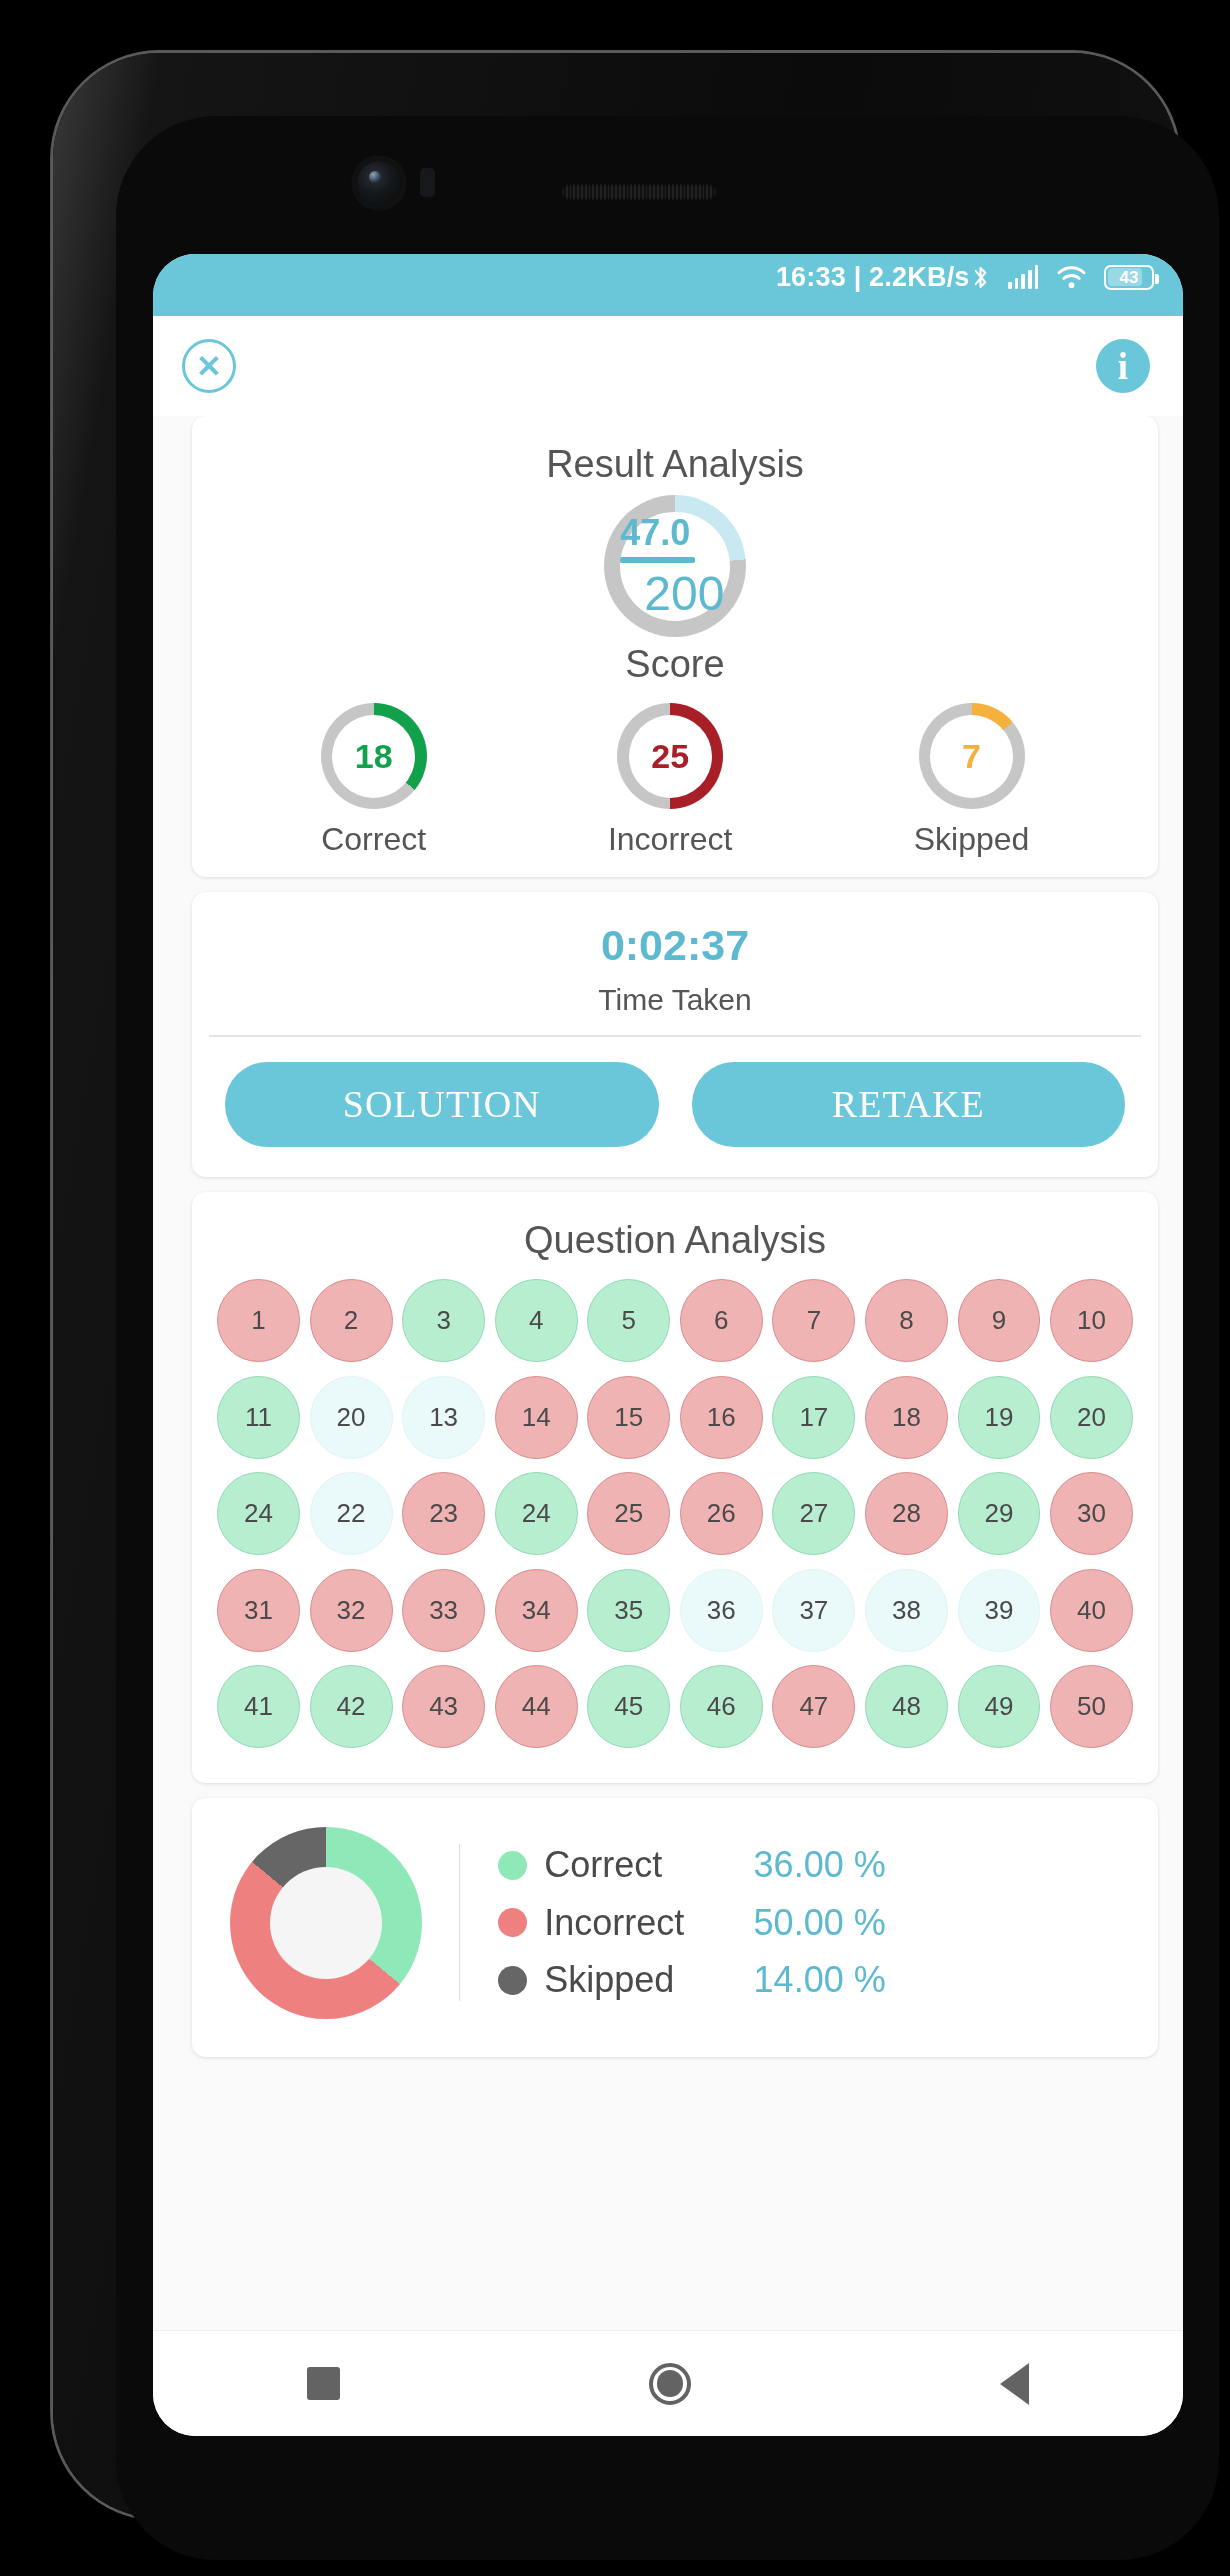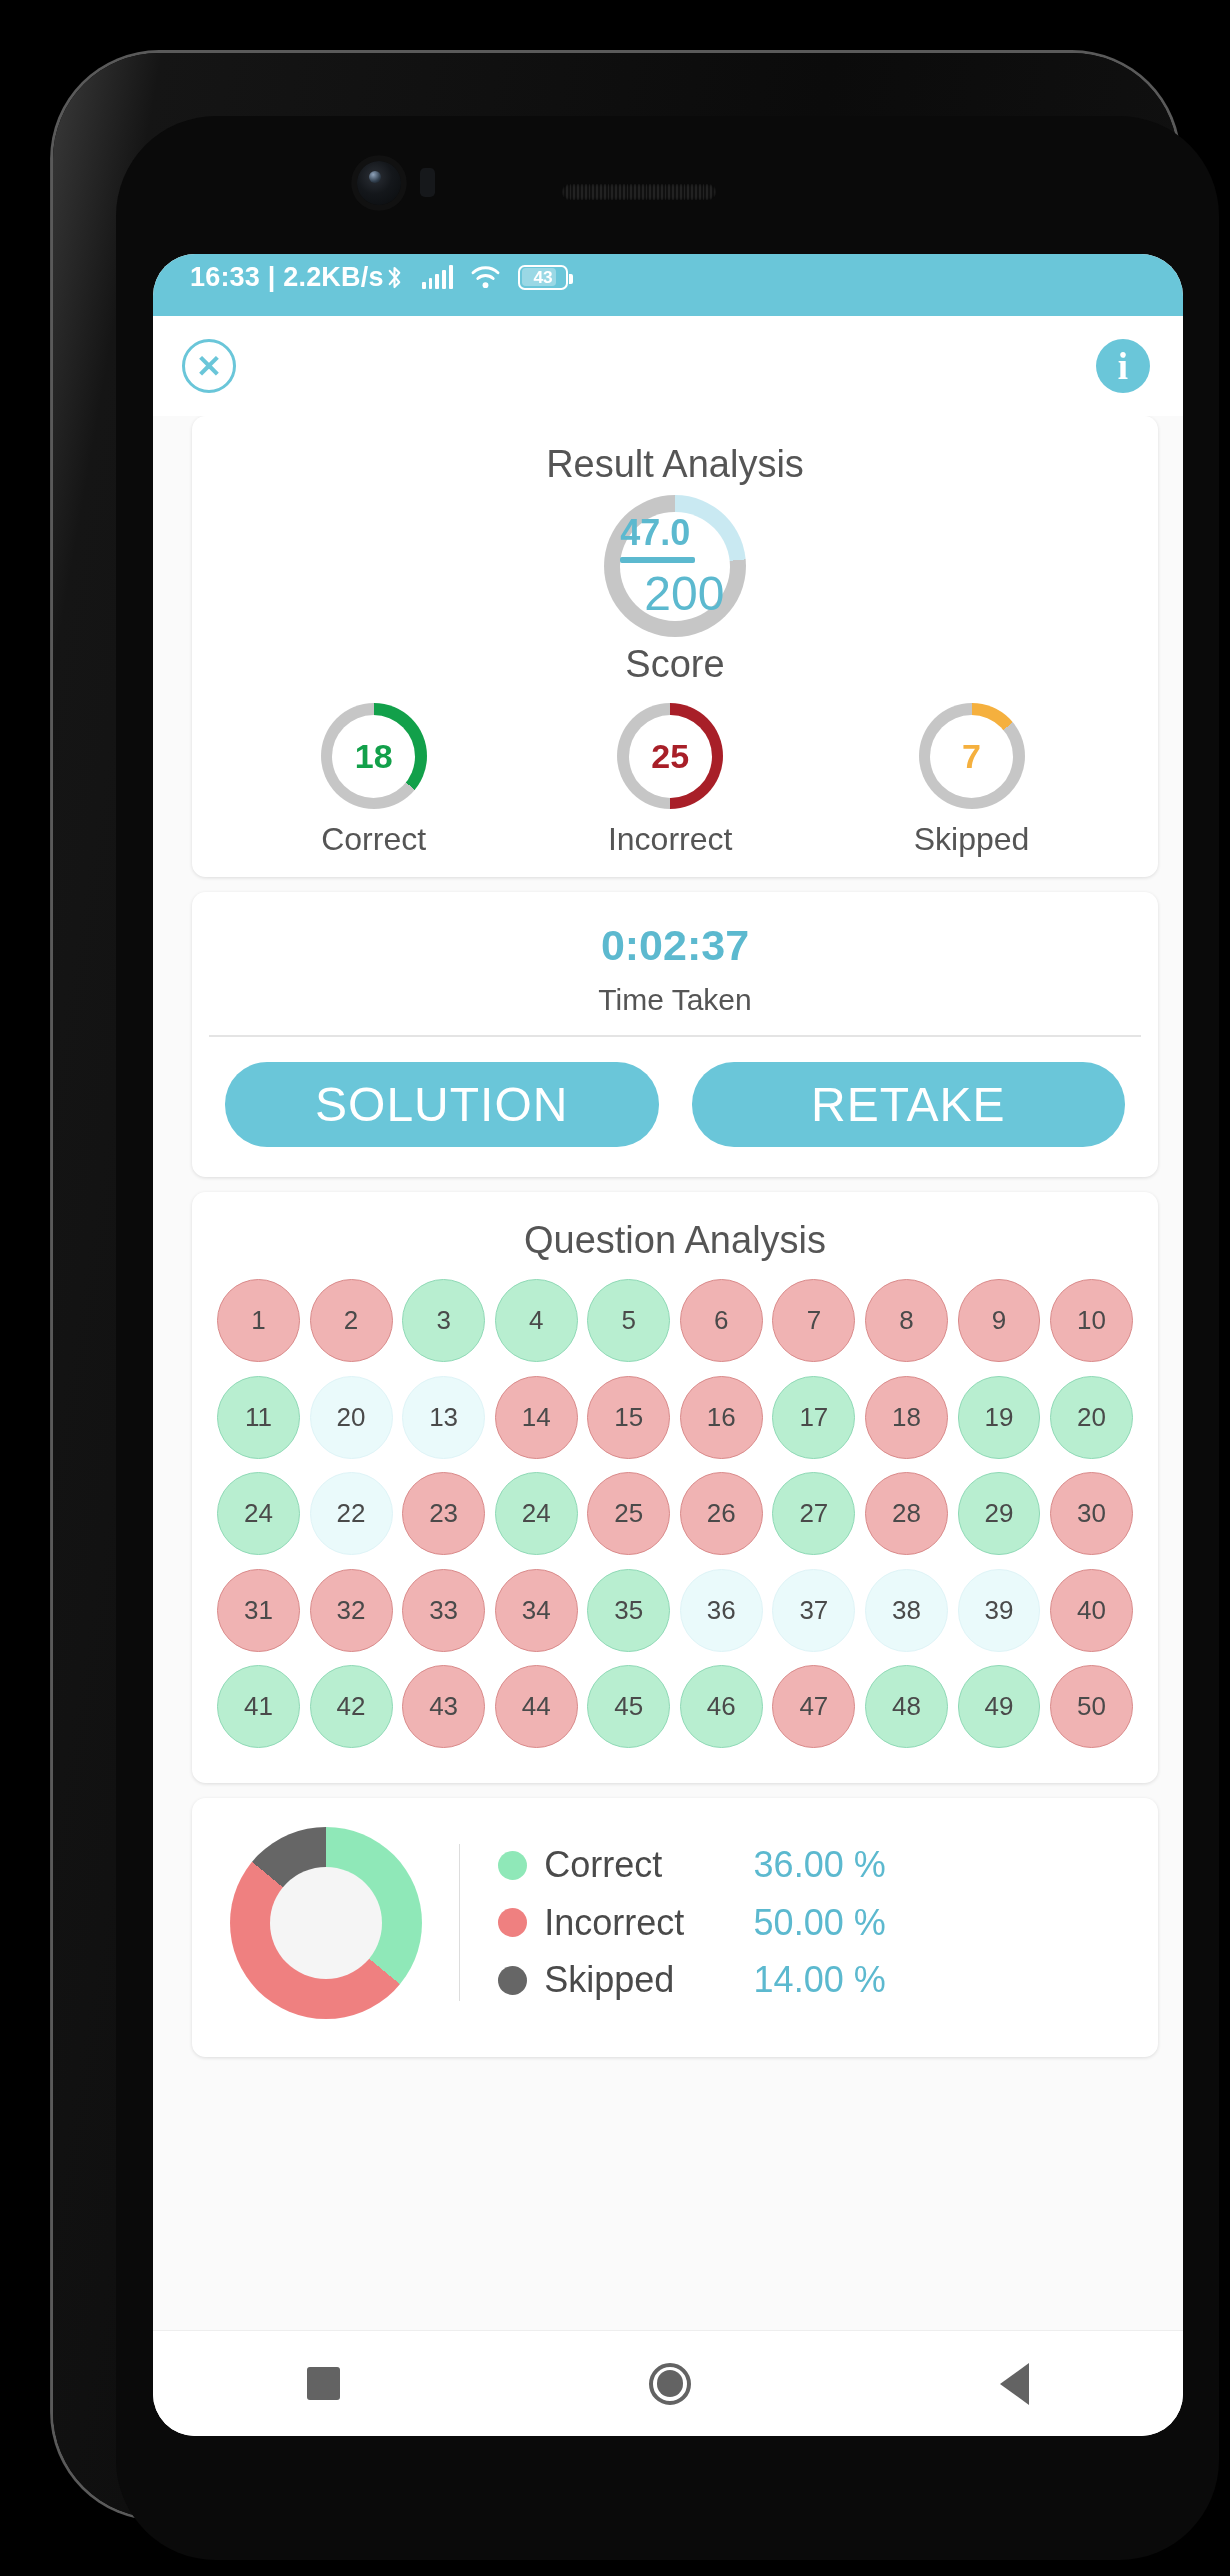--- a/index.html
+++ b/index.html
@@ -62,21 +62,21 @@
   }
   #volume-rocker{
     position:absolute; right:-4.8px; top:1211px;
     width:11.5px;height:197px;border-radius:2.9px;
     background:linear-gradient(90deg,#4a4a4a 0%,#2a2a2a 100%);
   }
 
   
   #status-bar {
     height: 62px; background: #6ac6d9;
-    display: flex; align-items: center; justify-content: flex-start;
+    display: flex; align-items: center; justify-content: flex-end;
     padding: 0 29px 16px 37px; color: #fff;
   }
   #status-left { font-size: 27px; font-weight: bold; letter-spacing: 0.2px; }
   #status-right { display: flex; align-items: center; gap: 17.3px; }
   .sig-bars { display:flex; align-items:flex-end; gap:2.9px; height:23px;}
   .sig-bars i { display:block; width:3.8px; background:#fff; border-radius:1px;}
   .sig-bars i:nth-child(1){height:6.7px}
   .sig-bars i:nth-child(2){height:10.6px}
   .sig-bars i:nth-child(3){height:14.4px}
   .sig-bars i:nth-child(4){height:19px}
@@ -151,22 +151,22 @@
   }
   .stat-label{font-size:32px;color:#555;margin-top:11.5px;}
 
   
   #time-value{text-align:center;font-size:43px;color:#5cb9cf;font-weight:bold;margin-top:9.6px;}
   #time-label{text-align:center;font-size:30px;color:#555;margin:13.5px 0 17.3px;}
   #time-divider{height:1.9px;background:#e4e4e4;margin:0 17.3px 25px;}
   #action-buttons{display:flex;justify-content:space-around;padding:0 33px 11.5px;gap:33px;}
   .action-btn{
     flex:1;height:85px;border-radius:42px;background:#6ac6d9;color:#fff;
-    border:none;font-size:48px;letter-spacing:1px;
-    font-family:Liberation Sans, sans-serif;cursor:pointer;
+    border:none;font-size:38px;letter-spacing:1px;
+    font-family:Liberation Serif, serif;cursor:pointer;
   }
 
   
   #question-grid{
     display:grid;grid-template-columns:repeat(10,1fr);
     gap:13.5px 9.6px;padding:7.7px 25px 15.4px;
   }
   .q-bubble{
     width:100%;aspect-ratio:1/1;border-radius:50%;
     display:flex;align-items:center;justify-content:center;

